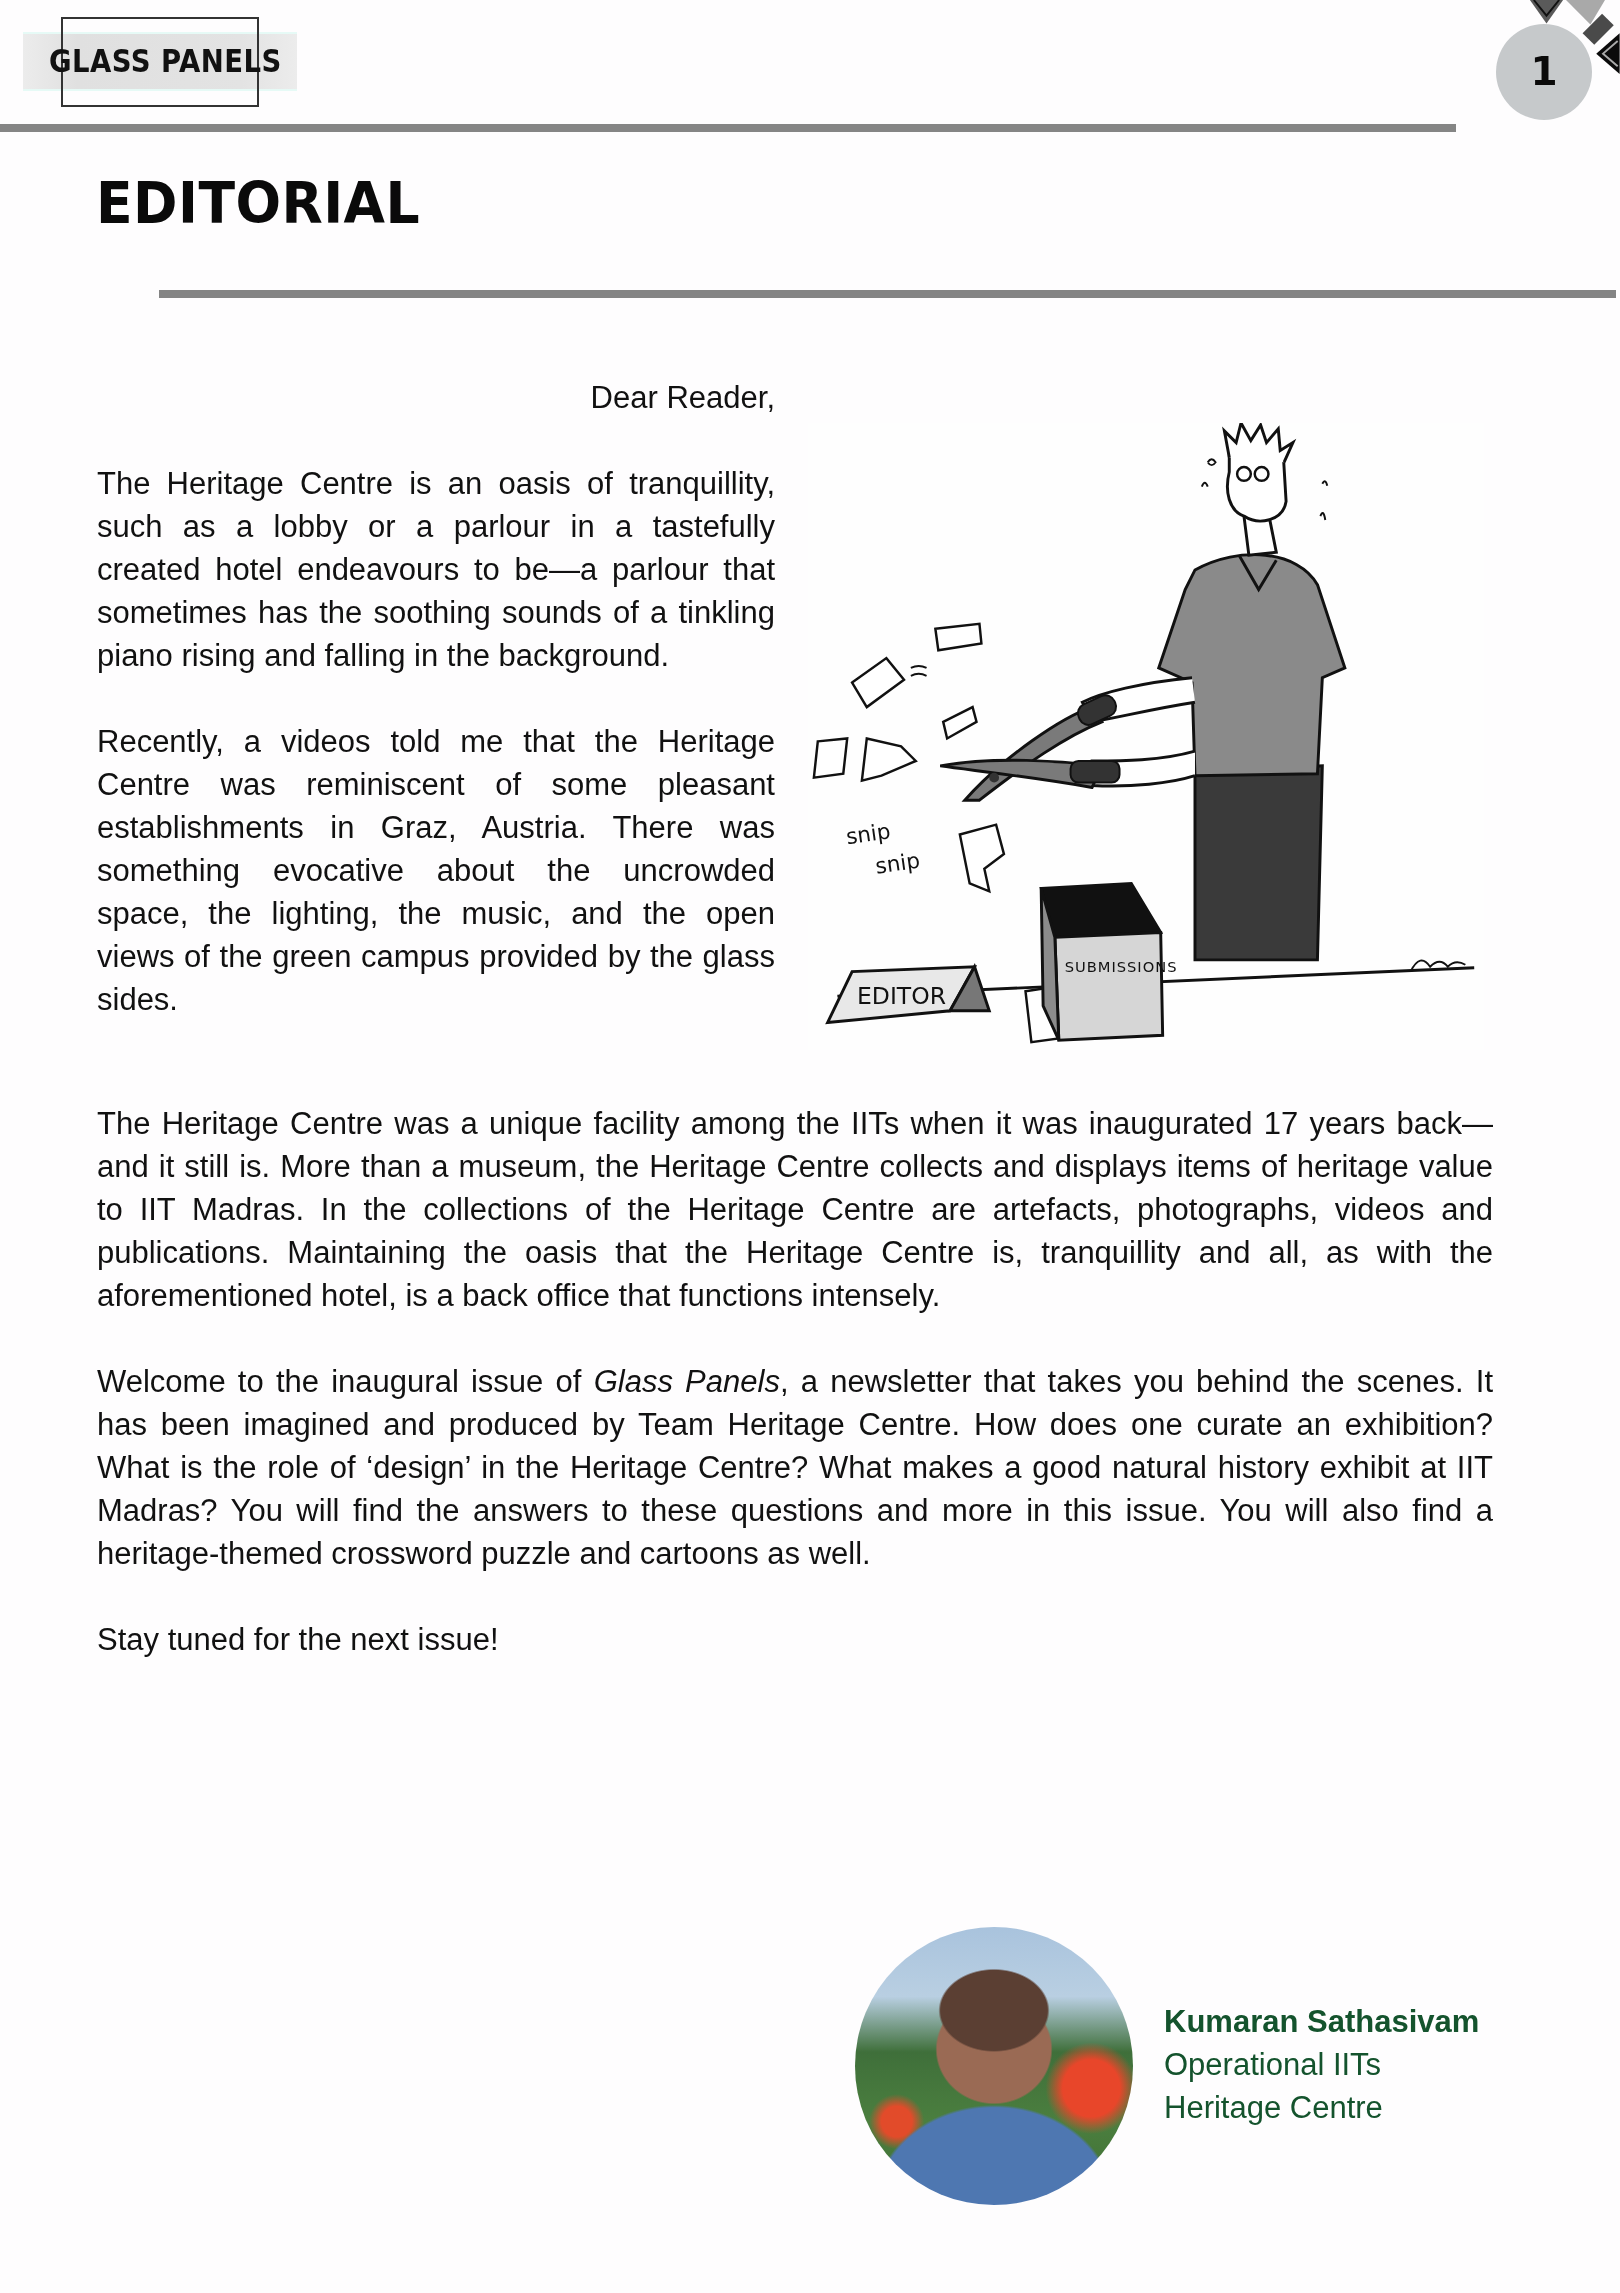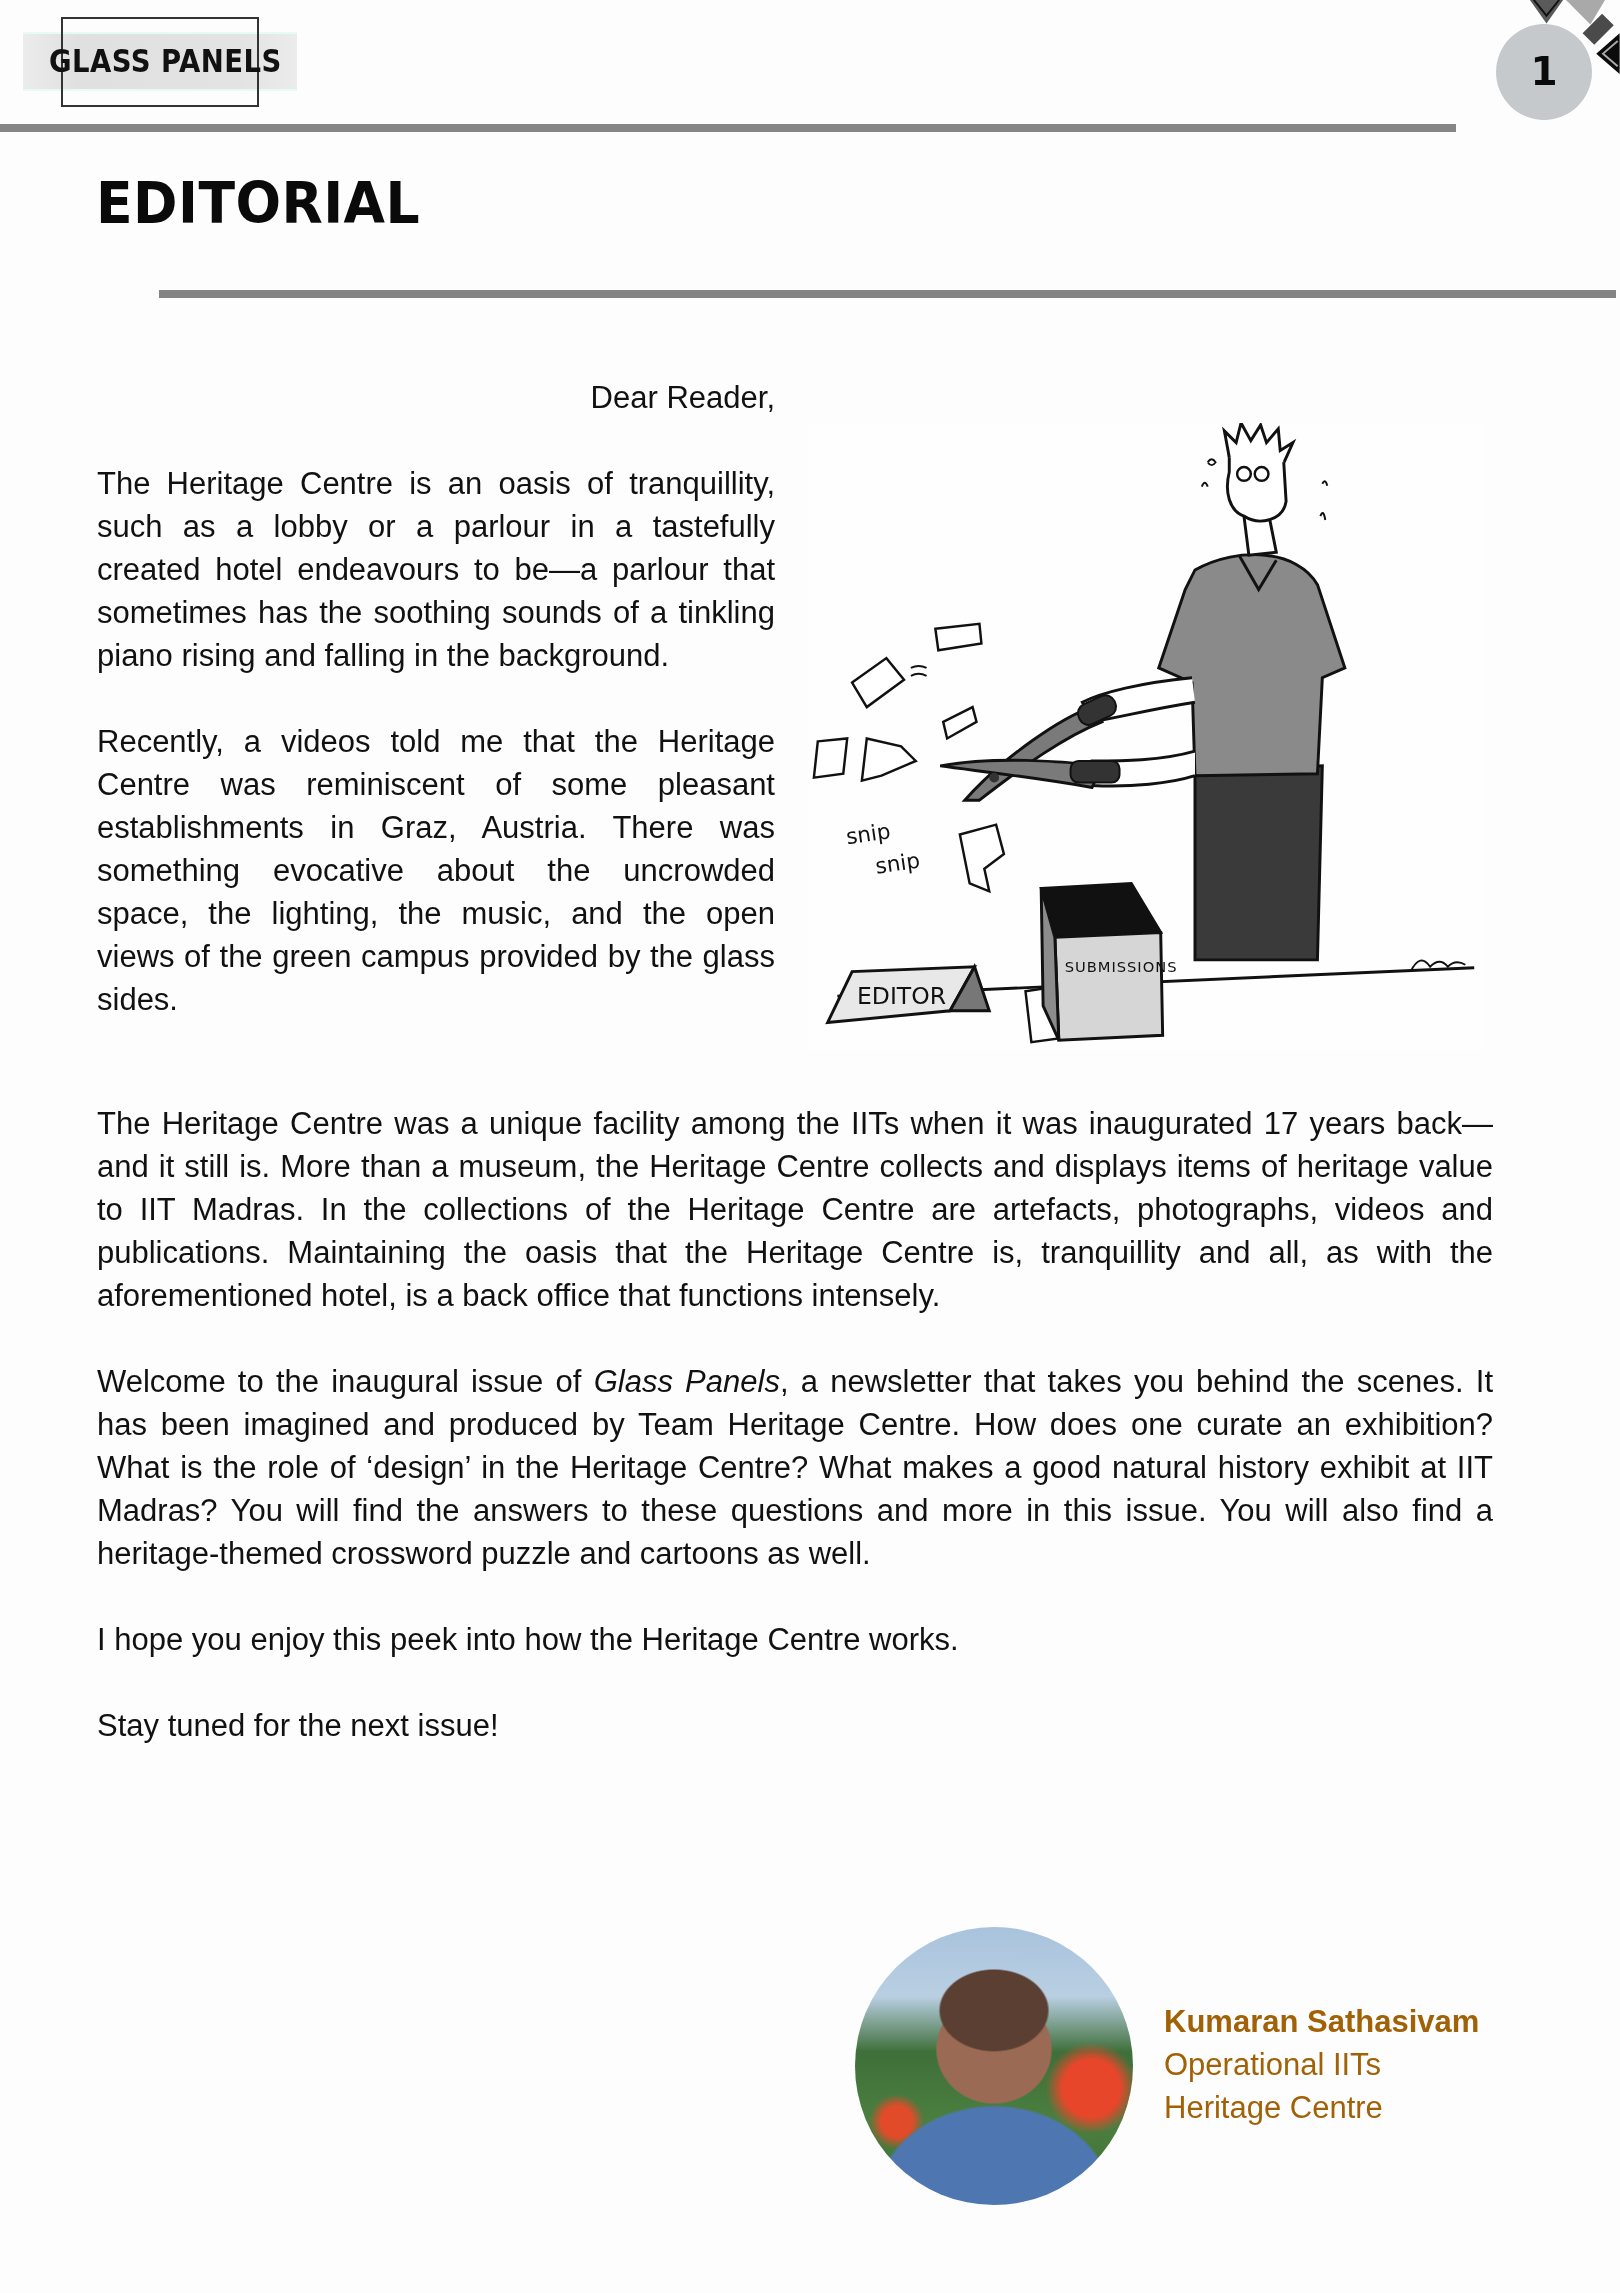--- a/index.html
+++ b/index.html
@@ -67,21 +67,21 @@
     position: absolute; left: 855px; top: 1927px; width: 278px; height: 278px;
     border-radius: 50%; overflow: hidden;
     background:
       radial-gradient(ellipse 40% 30% at 50% 30%, #5b3f33 0 48%, transparent 50%),
       radial-gradient(ellipse 34% 32% at 50% 44%, #9a6a54 0 60%, transparent 62%),
       radial-gradient(ellipse 60% 50% at 50% 100%, #4e77b1 0 70%, transparent 72%),
       radial-gradient(circle at 85% 58%, #e8462a 0 10%, transparent 16%),
       radial-gradient(circle at 15% 70%, #e24b2a 0 5%, transparent 9%),
       linear-gradient(180deg, #a9c3dd 0%, #b9cfe2 25%, #3f6f3a 45%, #4b7f3f 70%, #3e6c33 100%);
   }
-  .sig-block { position: absolute; left: 1164px; top: 2000px; font-size: 31px; line-height: 43px; color: #a16207; }
+  .sig-block { position: absolute; left: 1164px; top: 2000px; font-size: 31px; line-height: 43px; color: #14532d; }
   .sig-name { font-weight: bold; }
 </style>
 </head>
 <body>
 
 <div class="masthead-band"></div>
 <div class="masthead-frame"></div>
 <div class="masthead-title">GLASS PANELS</div>
 
 <div class="rule-top"></div>
@@ -159,21 +159,20 @@
   <path d="M20,612 L45,560 L170,555 L145,600 Z" fill="#e8e8e8" stroke="#111" stroke-width="3"></path>
   <path d="M170,555 L185,600 L145,600 Z" fill="#777" stroke="#111" stroke-width="3"></path>
   <text x="50" y="593" font-family="DejaVu Sans, sans-serif" font-size="24" fill="#111">EDITOR</text>
 
   <path d="M615,560 q10,-20 20,-5 q10,-10 18,0 q8,-8 18,-2" stroke="#111" stroke-width="2" fill="none"></path>
 </svg>
 
 <div class="body-text col-wide">
   <p>The Heritage Centre was a unique facility among the IITs when it was inaugurated 17 years back—and it still is. More than a museum, the Heritage Centre collects and displays items of heritage value to IIT Madras. In the collections of the Heritage Centre are artefacts, photographs, videos and publications. Maintaining the oasis that the Heritage Centre is, tranquillity and all, as with the aforementioned hotel, is a back office that functions intensely.</p>
   <p><span>Welcome to the inaugural issue of </span><em>Glass Panels</em><span>, a newsletter that takes you behind the scenes. It has been imagined and produced by Team Heritage Centre. How does one curate an exhibition? What is the role of ‘design’ in the Heritage Centre? What makes a good natural history exhibit at IIT Madras? You will find the answers to these questions and more in this issue. You will also find a heritage-themed crossword puzzle and cartoons as well.</span></p>
-  <p class="last-line-left">I hope you enjoy this peek into how the Heritage Centre works.</p>
   <p class="last-line-left">Stay tuned for the next issue!</p>
 </div>
 
 <div class="portrait" aria-label="Portrait of Kumaran Sathasivam"></div>
 <div class="sig-block">
   <div class="sig-name">Kumaran Sathasivam</div>
   <div>Operational IITs</div>
   <div>Heritage Centre</div>
 </div>
 

